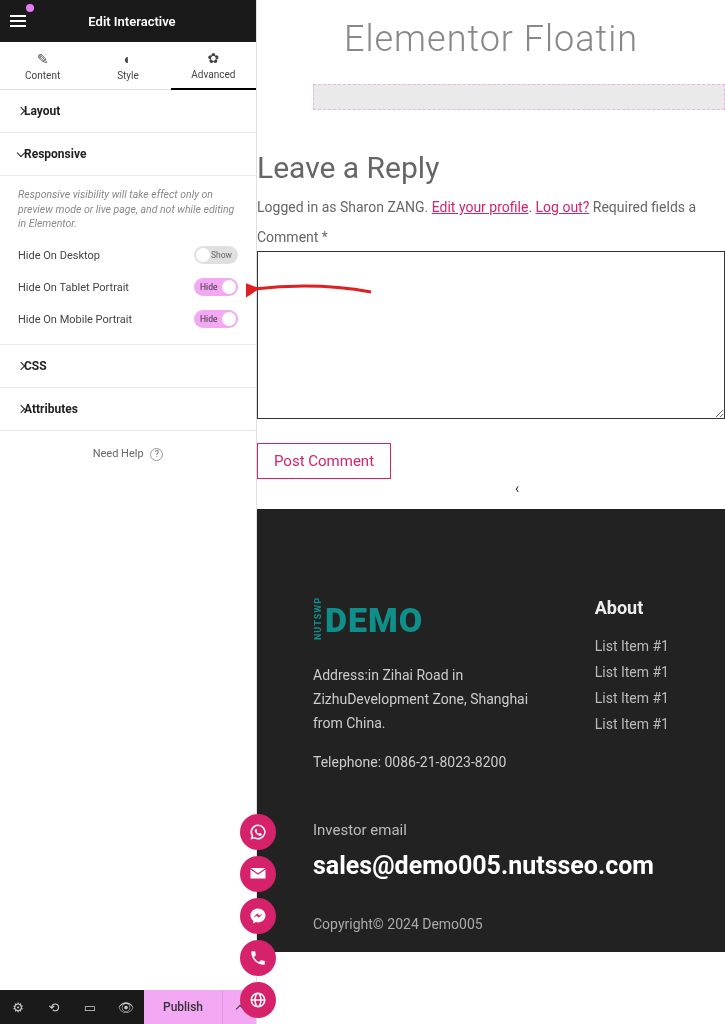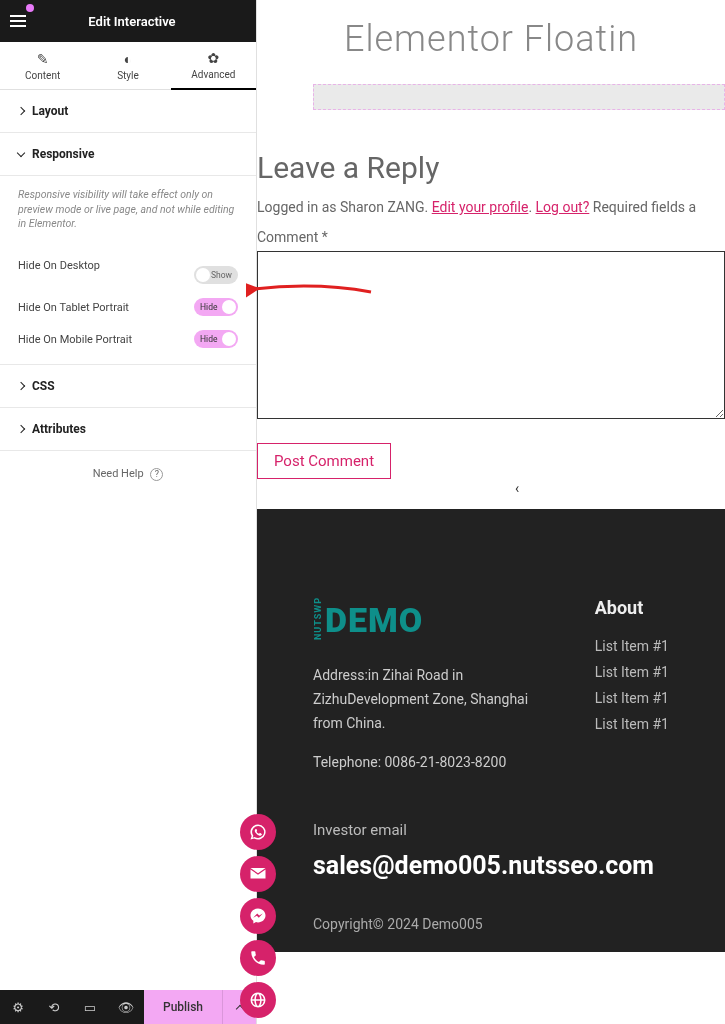--- a/index.html
+++ b/index.html
@@ -12,31 +12,31 @@
 .notif-dot { position: absolute; top: 4px; left: 26px; width: 8px; height: 8px; background: #e879f9; border-radius: 50%; }
 .header-title { flex: 1; text-align: center; font-size: 13px; font-weight: 600; padding-right: 28px; }
 
 .tabs { display: flex; height: 48px; background: #fff; }
 .tab { flex: 1; display: flex; flex-direction: column; align-items: center; justify-content: center; cursor: pointer; gap: 3px; border-bottom: 1px solid #e0e0e0; }
 .tab.active { border-bottom: 2px solid #000; }
 .tab-icon { font-size: 14px; color: #444; }
 .tab-label { font-size: 10px; color: #444; }
 
 .panel-body { flex: 1; overflow-y: auto; }
-.section-row { padding: 14px 18px; border-bottom: 1px solid #e8e8e8; cursor: pointer; display: flex; align-items: center; gap: 8px; font-size: 12px; font-weight: 700; color: #222; }
+.section-row { padding: 14px 18px; border-bottom: 1px solid #e8e8e8; cursor: pointer; display: flex; align-items: center; gap: 0; font-size: 12px; font-weight: 700; color: #222; }
 .caret { display: inline-block; width: 6px; height: 6px; border-right: 1.5px solid #222; border-bottom: 1.5px solid #222; transform: rotate(-45deg); }
 .caret.down { transform: rotate(45deg); margin-top: -3px; }
 
 .section-content { padding: 12px 18px 16px; border-bottom: 1px solid #e8e8e8; }
 .info-text { font-size: 10.5px; color: #888; font-style: italic; line-height: 1.4; margin-bottom: 14px; }
 .toggle-row { display: flex; align-items: center; justify-content: space-between; margin-bottom: 14px; }
 .toggle-row:last-child { margin-bottom: 0; }
 .toggle-label { font-size: 11px; color: #444; }
 .toggle { width: 44px; height: 18px; border-radius: 10px; position: relative; cursor: pointer; display: flex; align-items: center; }
-.toggle.off { background: #e0e0e0; margin-top: 20px; }
+.toggle.off { background: #e0e0e0; }
 .toggle.on { background: #f3a8f3; }
 .toggle-knob { width: 14px; height: 14px; background: #fff; border-radius: 50%; position: absolute; }
 .toggle.off .toggle-knob { left: 2px; }
 .toggle.on .toggle-knob { right: 2px; }
 .toggle-text { font-size: 8.5px; position: absolute; color: #666; }
 .toggle.off .toggle-text { right: 6px; }
 .toggle.on .toggle-text { left: 6px; color: #333; }
 
 .help-row { text-align: center; padding: 16px 0; font-size: 11px; color: #666; }
 .help-q { display: inline-block; width: 13px; height: 13px; border: 1px solid #999; border-radius: 50%; font-size: 9px; line-height: 11px; margin-left: 4px; }

